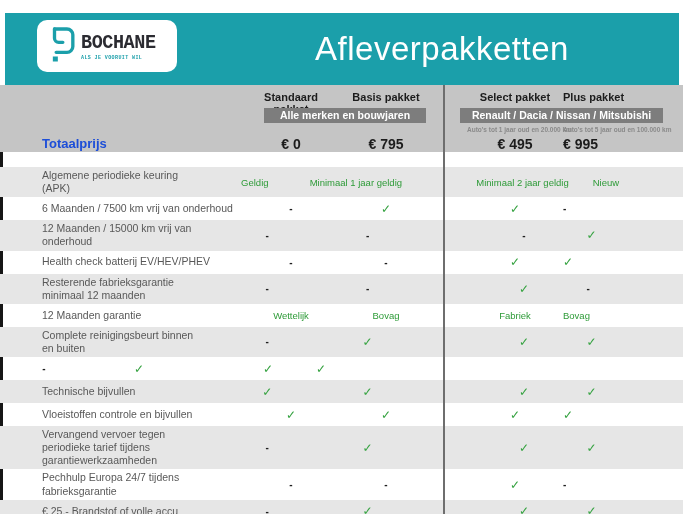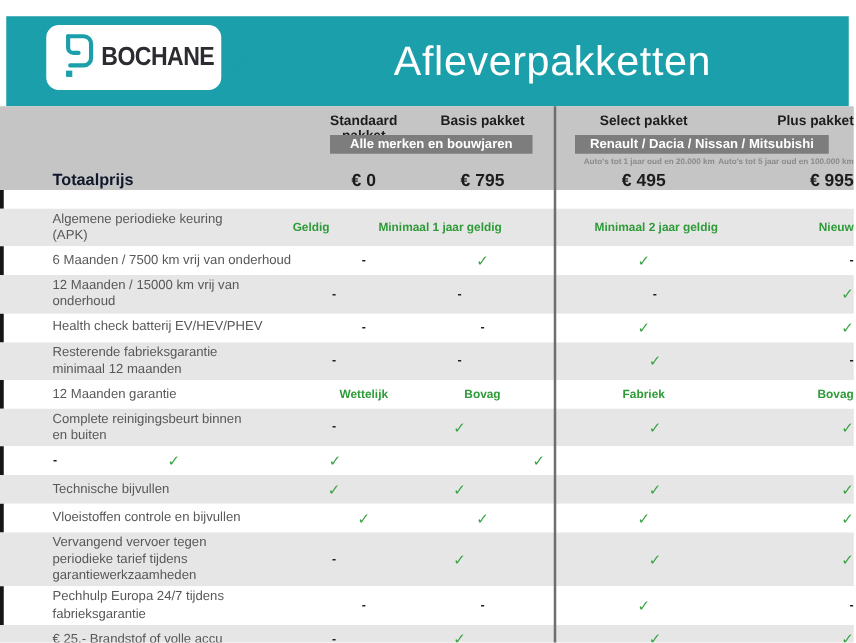--- a/index.html
+++ b/index.html
@@ -4,66 +4,66 @@
 <style>
   * { margin:0; padding:0; box-sizing:border-box; }
   body { background:#ffffff; font-family:"Liberation Sans", sans-serif; }
   .page { position:relative; width:685px; height:514px; background:#fff; overflow:hidden; }
 
   
   .top-band { position:relative; margin:13px 6px 0 5px; height:72px; background:#1b9faa; }
   .logo-box { position:absolute; left:32px; top:7px; width:140px; height:52px; background:#fff;
               border-radius:10px; display:flex; align-items:center; padding:4px 8px 4px 10px; }
   .logo-icon { flex:0 0 auto; margin-right:4px; }
-  .logo-texts { display:flex; flex-direction:row; align-items:flex-end; }
+  .logo-texts { display:flex; flex-direction:column; align-items:flex-start;font-family:Liberation Mono, monospace; }
   .logo-name { font-size:21px; font-weight:bold; color:#2b2b31; letter-spacing:-0.5px;
                transform:scaleX(0.88); transform-origin:left center; white-space:nowrap; }
   .logo-tagline { font-size:5px; font-weight:bold; color:#1b9faa; letter-spacing:0.4px; margin-top:1px; }
   .band-title { position:absolute; left:200px; right:0; top:0; height:72px; display:flex;
                 align-items:center; justify-content:center; color:#ffffff; font-size:33px;
                 font-weight:normal; letter-spacing:0.5px; }
 
   
   .table { position:relative; width:683px; }
   .col-divider { position:absolute; left:443px; top:0; height:calc(100% - 3px); width:2px;
                  background:#6e6e6e; z-index:5; }
 
   .frow { display:flex; align-items:center; border-left:3px solid transparent; }
   .c-label { width:247px; padding-left:39px; text-align:left; }
   .c-std  { width:82px;  text-align:center; }
   .c-bas  { width:108px; text-align:center; }
   .c-gap  { width:3px; }
   .c-sel  { width:120px; text-align:center;padding-left:24px; }
-  .c-plus { width:120px; text-align:right; }
+  .c-plus { width:120px; text-align:left; }
 
   
   .head-band { background:#c5c5c5; border-left:3px solid transparent; padding-top:6px; height:67px; }
   .pkg-name { font-size:11px; font-weight:bold; color:#1c1c1c; }
   .head-names { height:16px; align-items:flex-start; border-left:none; }
   .head-badges { height:17px; border-left:none; }
   .badge-wrap { display:flex; }
   .badge { flex:1; background:#7d7d7d; color:#ffffff; font-weight:bold; font-size:10.5px;
            text-align:center; line-height:15px; height:15px; white-space:nowrap; }
   .bw1 { width:190px; padding:13px 14px; }
   .bw2 { width:243px; padding:0 20px; }
   .head-notes { height:11px; border-left:none; }
   .note { font-size:6.5px; font-weight:bold; color:#8a8a8a; white-space:nowrap; }
   .head-prices { height:17px; border-left:none; }
-  .total-label { font-size:13px; font-weight:bold; color:#0f172a; }
+  .total-label { font-size:13px; font-weight:bold; color:#1d4ed8; }
   .price { font-size:14px; font-weight:bold; color:#1c1c1c; }
 
   .gap-row { height:15px; background:#fff; border-left:3px solid #161616; }
   .end-row { height:24px; background:#fff; border-left:3px solid #161616; }
 
   
   .t-row { min-height:23px; padding:2px 0; }
   .t-row.shade { background:#e6e6e6;gap:24px; }
   .t-row.plain { background:#ffffff; border-left-color:#161616; }
   .row-label { font-size:10.5px; color:#585858; line-height:1.25; padding-right:6px; }
-  .val.word  { color:#2e9b38; font-weight:bold; font-size:9.5px; white-space:nowrap; }
+  .val.word  { color:#2e9b38; font-weight:normal; font-size:9.5px; white-space:nowrap; }
   .val.check { color:#37a342; font-size:12px; line-height:12px; }
   .val.dash  { color:#1f1f1f; font-weight:bold; font-size:10px; }
 </style>
 </head>
 <body>
 
 <div class="page">
 
   <div class="top-band">
     <div class="logo-box">

